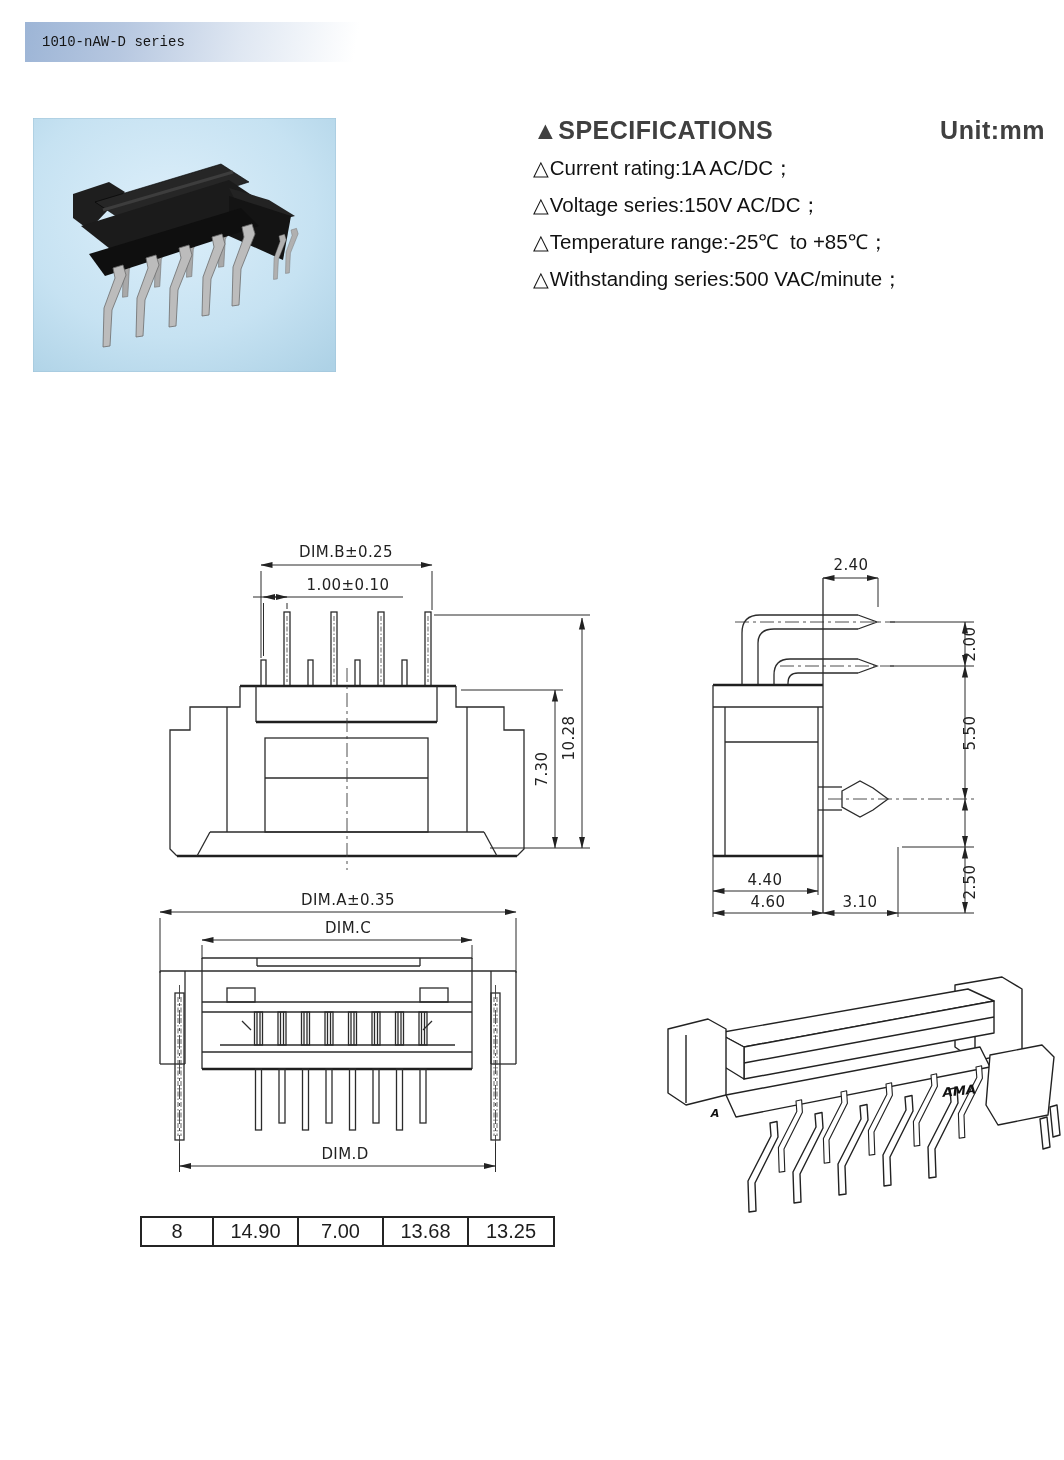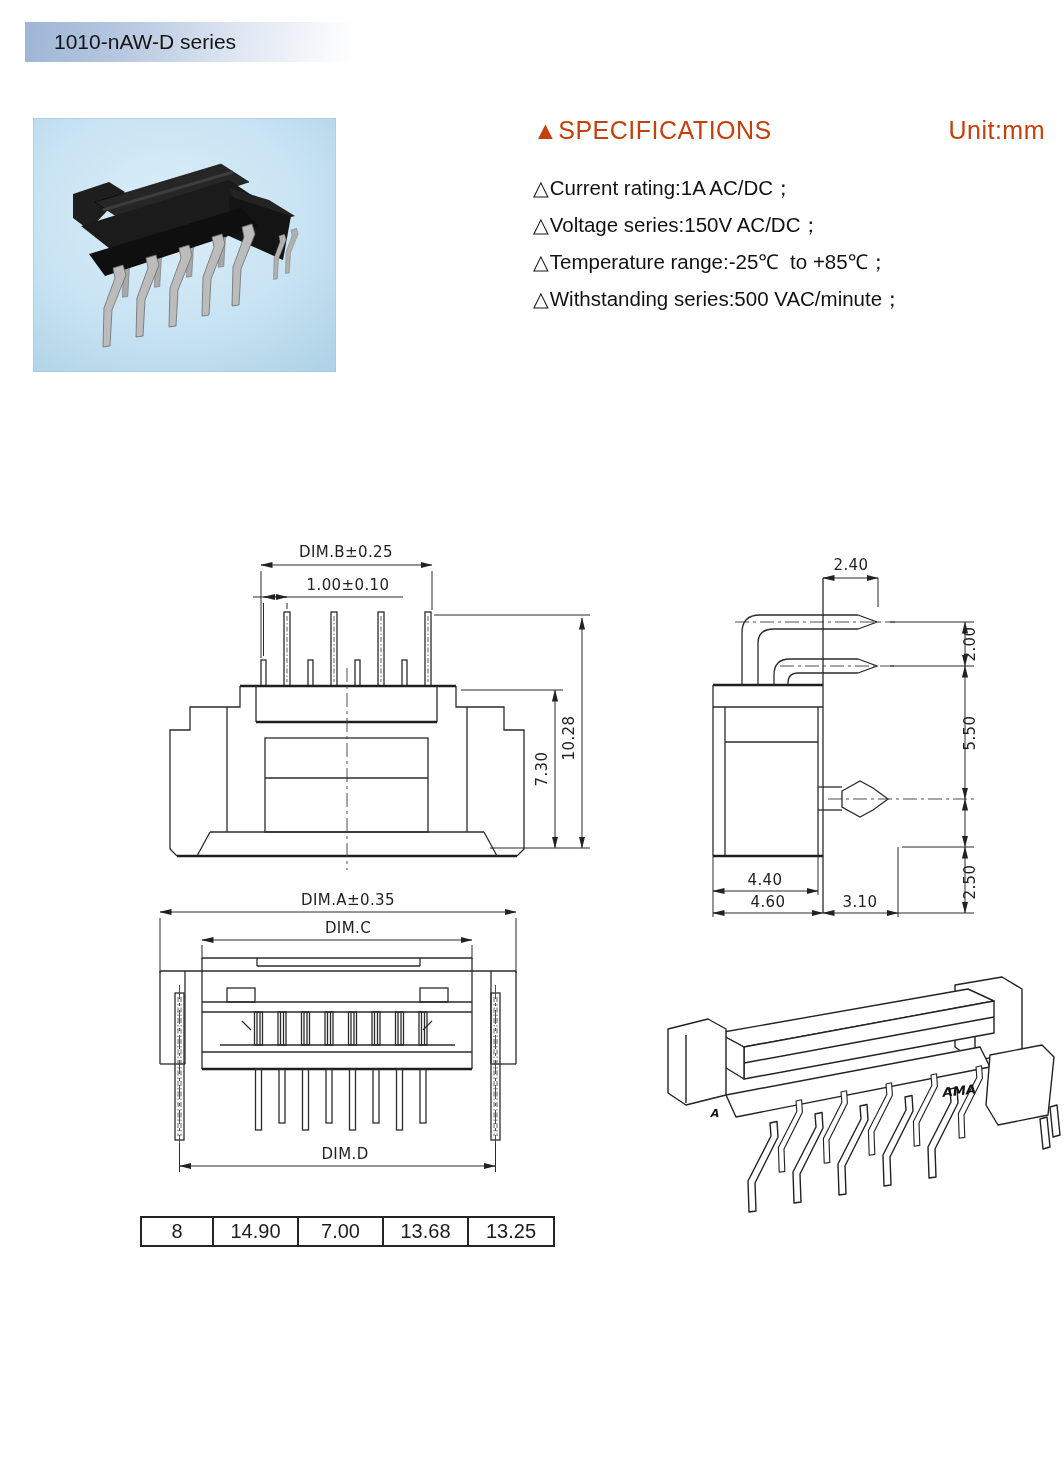--- a/index.html
+++ b/index.html
@@ -1,27 +1,27 @@
 <!DOCTYPE html>
 <html><head>
 <meta charset="utf-8">
 <style>
   html,body{margin:0;padding:0;background:#ffffff;}
   body{width:1064px;height:1460px;position:relative;font-family:"Liberation Sans",sans-serif;overflow:hidden;}
 
   .header-bar{position:absolute;left:25px;top:22px;width:346px;height:40px;
     background:linear-gradient(100deg,#9db5d6 0%,#b6c7e0 28%,#dfe7f2 62%,#ffffff 95%);}
-  .header-bar span{display:block;line-height:40px;padding-left:29px;font-size:21px;color:#141414;}
+  .header-bar span{display:block;line-height:40px;padding-left:17px;font-size:14px;color:#141414;font-family:Liberation Mono, monospace;}
 
   .photo{position:absolute;left:33px;top:118px;width:303px;height:254px;}
 
   .specs{position:absolute;left:533px;top:116px;width:512px;}
   .spec-title-row{display:flex;justify-content:space-between;align-items:baseline;}
-  .spec-title-row .t{font-size:25px;font-weight:normal;color:#c2410c;letter-spacing:0.5px;}
-  .spec-items{margin-top:24px;}
+  .spec-title-row .t{font-size:25px;font-weight:bold;color:#404040;letter-spacing:0.5px;}
+  .spec-items{margin-top:4px;}
   .spec-item{font-size:20.5px;color:#111;height:37px;line-height:37px;white-space:pre;}
   .spec-item .b{margin-right:1px;}
 
   .drw{position:absolute;}
   .ln{stroke:#2b2b2b;stroke-width:1.3;fill:none;}
   .hv{stroke:#1f1f1f;stroke-width:2.4;fill:none;}
   .dim{stroke:#2b2b2b;stroke-width:1;fill:none;}
   .cl{stroke:#3a3a3a;stroke-width:0.9;fill:none;stroke-dasharray:14 4 3 4;}
   .cls{stroke:#3a3a3a;stroke-width:0.8;fill:none;stroke-dasharray:5 2 1.5 2;}
   .dt{font-family:"DejaVu Sans",sans-serif;font-size:15px;fill:#222;letter-spacing:0.4px;}

